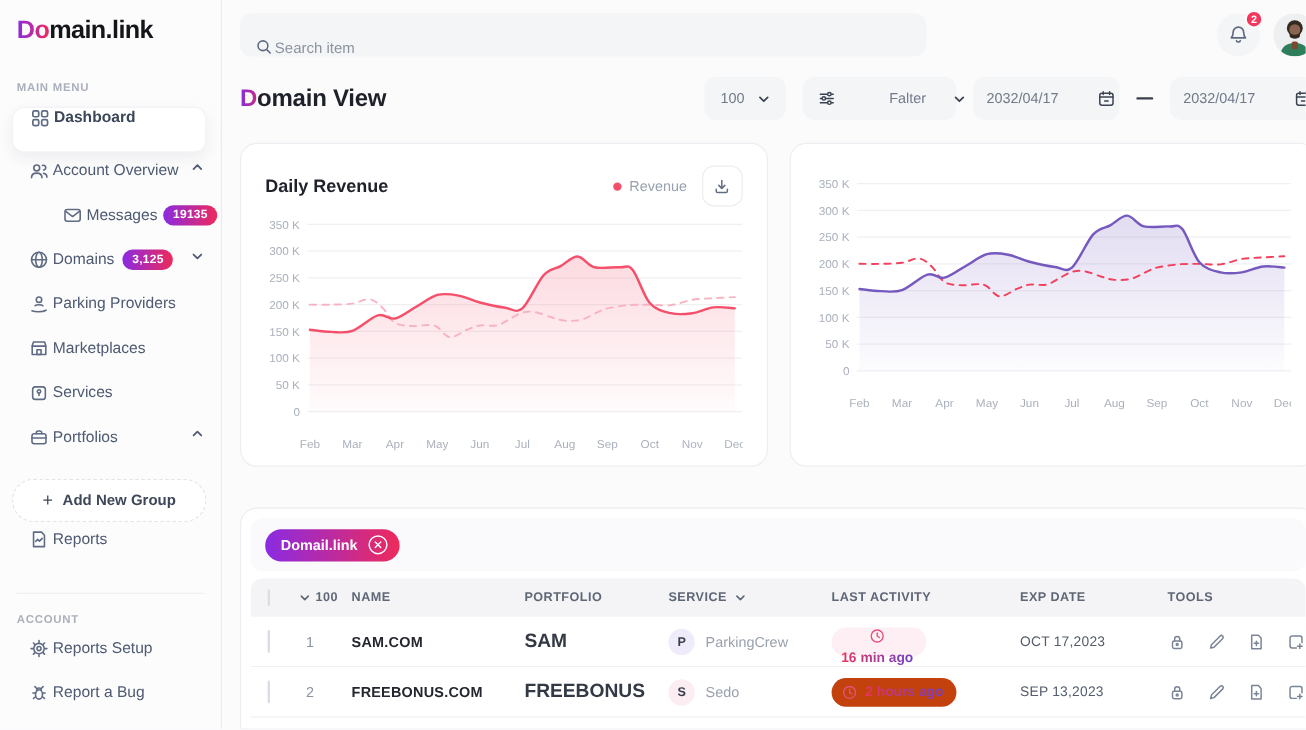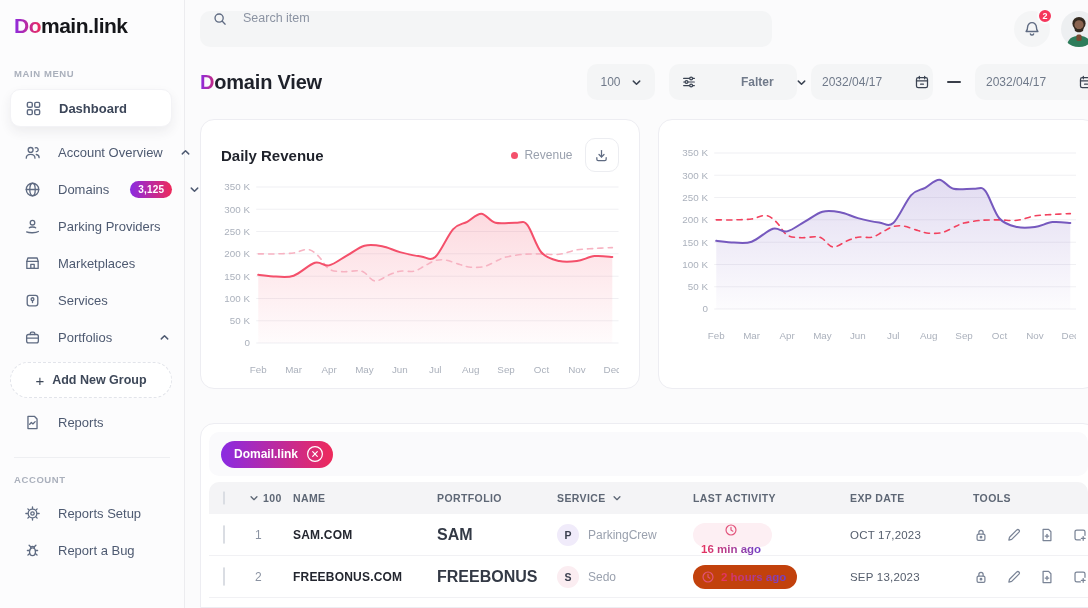--- a/index.html
+++ b/index.html
@@ -11,50 +11,50 @@
     --pill-start:#E8345E; --pill-end:#7040C8;
   }
   svg { display:block; }
 
   
   .sidebar { width:185px; min-width:185px; background:#FCFCFD; border-right:1px solid #ECECEF; padding-top:14px; }
   .logo { padding-left:14px; font-size:21px; font-weight:800; letter-spacing:-0.5px; }
   .logo .grad { background:linear-gradient(90deg,var(--grad-start),var(--grad-end)); -webkit-background-clip:text; background-clip:text; color:transparent; }
   .logo .rest { color:#15161A; }
   .section-label { margin:30px 0 10px 14px; font-size:9.5px; letter-spacing:0.6px; color:#AAB0BC; font-weight:700; }
-  .nav-item { display:flex; align-items:center; gap:17px; height:37px; padding-left:24px; padding-right:14px; color:#4E5A71; font-size:13px; cursor:pointer; position:relative; }
+  .nav-item { display:flex; align-items:flex-start; gap:3px; height:37px; padding-left:24px; padding-right:14px; color:#4E5A71; font-size:13px; cursor:pointer; position:relative; }
   .nav-item .lbl { flex:0 0 auto; }
   .nav-item.active { background:#fff; border:1px solid #F3F3F6; border-radius:10px; margin:0 12px 0 10px; padding-left:14px; height:38px; box-shadow:0 5px 12px rgba(40,45,60,0.07); font-weight:600; color:#3C4659; }
   .nav-item .chev { margin-left:auto; }
   .sub-item { padding-left:52px; }
   .badge-grad { background:linear-gradient(90deg,var(--grad-start),var(--grad-end)); color:#fff; font-size:10px; font-weight:700; border-radius:10px; padding:3px 8px; letter-spacing:0.2px; }
   .badge-msg { margin-left:2px; }
   .badge-dom { margin-left:4px; }
   .add-group { margin:6px 12px 6px 10px; height:36px; border:1.5px dashed #E2E4EA; border-radius:18px; background:#fff; display:flex; align-items:center; justify-content:center; gap:8px; font-size:12.5px; color:#3E4859; font-weight:600; cursor:pointer; }
   .add-group .plus { font-size:15px; font-weight:400; color:#3E4859; }
   .divider { height:1px; background:#EEEFF2; margin:16px 14px; }
 
   
   .main { flex:1; padding:0 16px 0 15px; display:flex; flex-direction:column; }
   .topbar { display:flex; align-items:center; padding-top:11px; }
-  .search { width:572px; height:36px; background:#F4F5F6; border-radius:10px; display:flex; align-items:flex-start; gap:15px; padding:0 12px; }
+  .search { width:572px; height:36px; background:#F4F5F6; border-radius:10px; display:flex; align-items:flex-end; gap:1px; padding:0 12px; }
   .search input { border:none; outline:none; background:transparent; font-family:inherit; font-size:12.5px; color:#4E5A71; width:100%; }
   .search input::placeholder { color:#8B93A2; }
   .topbar-right { margin-left:auto; display:flex; align-items:center; gap:11px; }
   .bell-btn { position:relative; width:36px; height:36px; background:#F4F5F6; border-radius:50%; display:flex; align-items:center; justify-content:center; cursor:pointer; }
   .bell-count { position:absolute; top:-3px; right:-3px; min-width:16px; height:16px; border-radius:8px; background:#F5365C; color:#fff; font-size:9px; font-weight:700; display:flex; align-items:center; justify-content:center; border:2px solid #FBFBFC; }
   .avatar { width:36px; height:36px; border-radius:50%; overflow:hidden; cursor:pointer; }
 
   .page-head { display:flex; align-items:center; margin-top:17px; }
   .page-title { font-size:20px; font-weight:800; letter-spacing:-0.2px; color:#1E212A; }
   .page-title .grad { background:linear-gradient(90deg,#8A2BE2,#C42B83); -webkit-background-clip:text; background-clip:text; color:transparent; }
   .head-controls { margin-left:auto; display:flex; align-items:center; gap:14px; }
   .ctl { height:36px; background:#F4F5F6; border-radius:10px; display:flex; align-items:center; font-size:12px; color:#707A8A; cursor:pointer;gap:32px; }
   .ctl-select { width:68px; justify-content:center; gap:10px; }
-  .ctl-filter { width:128px; padding:0 12px; gap:22px;font-weight:bold; }
+  .ctl-filter { width:128px; padding:0 12px; gap:22px; }
   .ctl-filter .vdiv { width:1px; height:18px; background:#E2E4E9; }
   .ctl-filter .chev { margin-left:auto; }
   .ctl-date { width:122px; padding:0 11px; justify-content:space-between; }
   .date-dash { width:14px; height:2px; background:#3A3F4A; border-radius:1px; }
 
   
   .charts-row { display:flex; gap:18px; margin-top:19px; }
   .chart-card { flex:1 1 0; height:270px; background:#fff; border:1px solid #EDEDF2; border-radius:14px; padding:18px 20px 10px 20px; }
   .chart-head { display:flex; align-items:center; }
   .chart-title { font-size:15px; font-weight:700; color:#1F222B; }
@@ -120,20 +120,30 @@
         </svg>
       </span>
     <span class="lbl">Account Overview</span>
     <span class="chev">
         <svg width="11" height="11" viewBox="0 0 12 12" fill="none" stroke="#4E5A71" stroke-width="1.6" stroke-linecap="round" stroke-linejoin="round">
           <polyline points="2.5,7.5 6,4 9.5,7.5"></polyline>
         </svg>
       </span>
   </div>
 
+  <div class="nav-item sub-item">
+    <span>
+        <svg width="17" height="17" viewBox="0 0 18 18" fill="none" stroke="#5F6B82" stroke-width="1.4" stroke-linecap="round" stroke-linejoin="round">
+          <rect x="2.3" y="3.8" width="13.4" height="10.4" rx="2"></rect>
+          <polyline points="3,5.4 9,10 15,5.4"></polyline>
+        </svg>
+      </span>
+    <span class="lbl">Messages</span>
+    <span class="badge-grad badge-msg">19135</span>
+  </div>
 
   <div class="nav-item">
     <span>
         <svg width="17" height="17" viewBox="0 0 18 18" fill="none" stroke="#5F6B82" stroke-width="1.4" stroke-linecap="round" stroke-linejoin="round">
           <circle cx="9" cy="9" r="6.6"></circle>
           <ellipse cx="9" cy="9" rx="2.9" ry="6.6"></ellipse>
           <line x1="2.4" y1="9" x2="15.6" y2="9"></line>
         </svg>
       </span>
     <span class="lbl">Domains</span>

